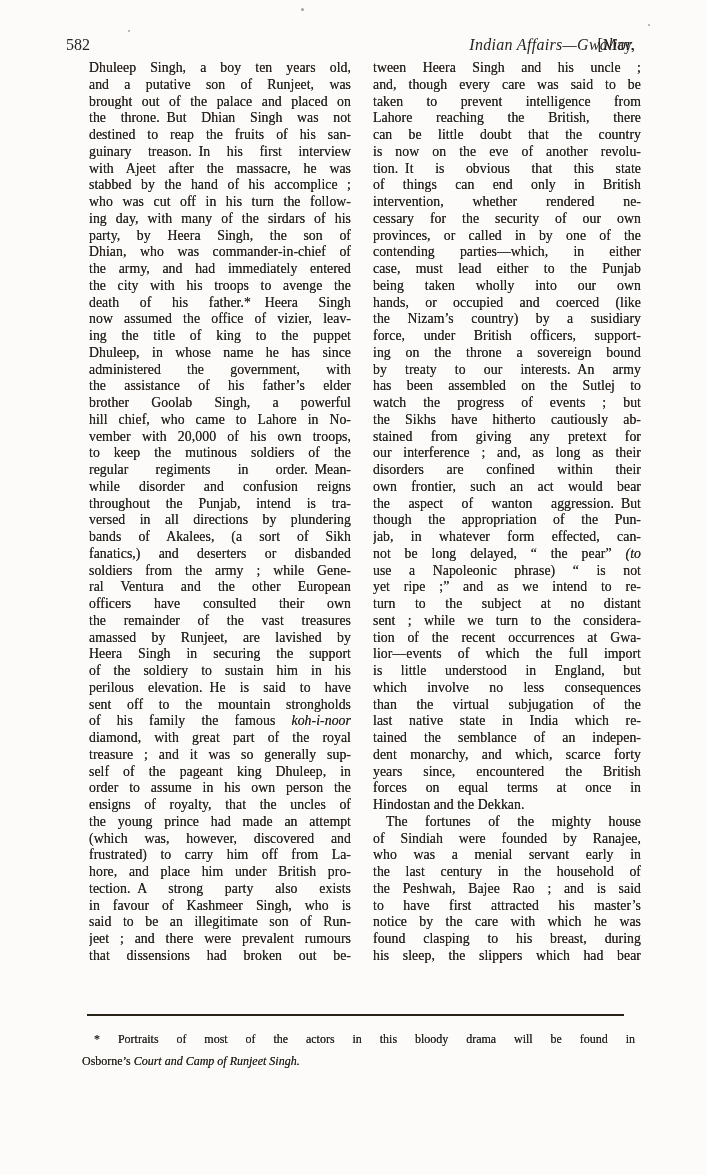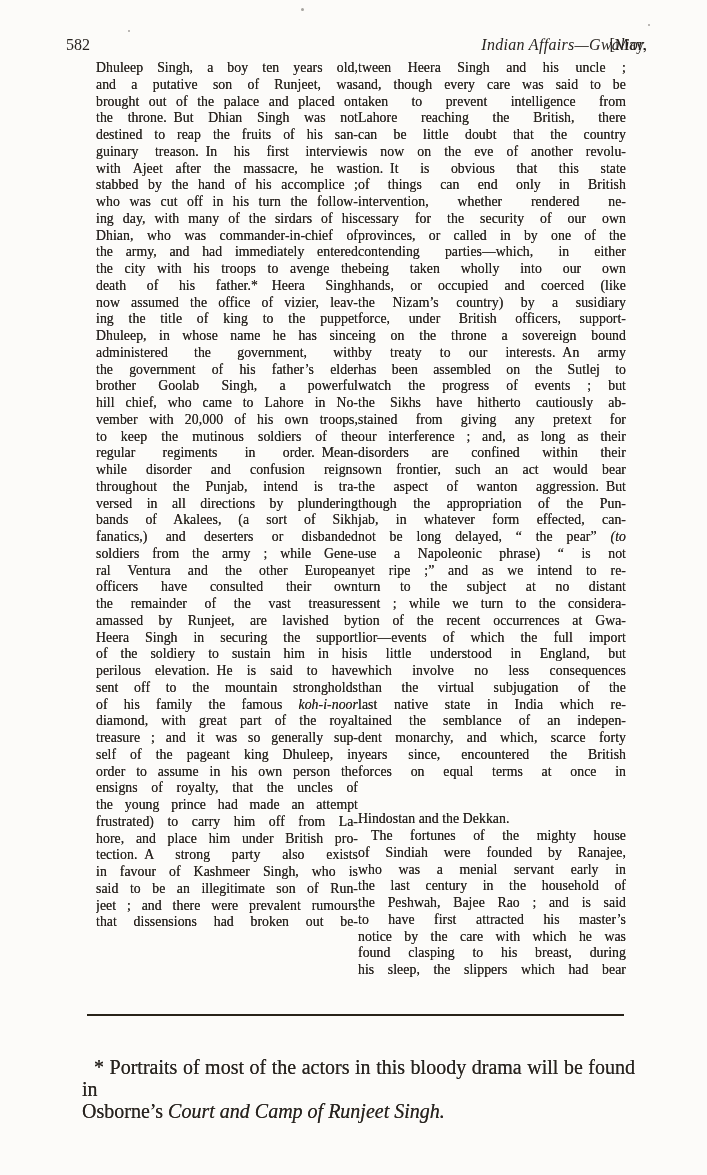--- a/index.html
+++ b/index.html
@@ -24,69 +24,70 @@
   
   .speck {
     position: absolute;
     background: rgba(60,55,48,0.45);
     border-radius: 50%;
   }
   .running-head {
     position: absolute;
     top: 36px;
     left: 66px;
-    right: 60px;
+    right: 72px;
     height: 20px;
     font-size: 16px;
   }
   .page-number { position: absolute; left: 0; top: 0; }
   .running-title {
     position: absolute; left: 0; right: 0;
     text-align: right;
     font-style: italic;
     letter-spacing: 0.3px;
   }
   .issue-date { position: absolute; right: 0; top: 0; }
 
   .columns {
     position: absolute;
     top: 60px;
-    left: 96px;
+    left: 89px;
     display: flex;
+    gap: 22px;
   }
   .col-left  { width: 262px; }
   .col-right { width: 268px; }
   .line {
     font-size: 13.8px;
     line-height: 16.75px;
     max-height: 16.75px;
     overflow: hidden;
     text-align: justify;
     text-align-last: justify;
     letter-spacing: 0.05px;
     text-shadow: 0 0 0.35px rgba(40,34,28,0.85);
   }
-  .line.last { text-align-last: left; margin-top: 31px; }
+  .line.last { text-align-last: left; }
   .line.indent { text-indent: 13px; }
   em { font-style: italic; text-align: center; }
 
   .footnote-rule {
     position: absolute;
     top: 1014px;
     left: 87px;
     width: 537px;
     height: 2px;
     background: #282319;
   }
   .footnote {
     position: absolute;
-    top: 1056px;
+    top: 1028px;
     left: 82px;
     width: 553px;
-    font-size: 20px;
+    font-size: 12px;
     line-height: 22px;
     text-shadow: 0 0 0.35px rgba(40,34,28,0.85);
   }
   .fn-line-1 {
     text-align: justify;
     text-align-last: justify;
     text-indent: 12px;
   }
   .fn-line-2 { text-align: left; }
 </style>
@@ -110,29 +111,30 @@
         <div class="line">Dhuleep Singh, a boy ten years old,</div>
         <div class="line">and a putative son of Runjeet, was</div>
         <div class="line">brought out of the palace and placed on</div>
         <div class="line">the throne. But Dhian Singh was not</div>
         <div class="line">destined to reap the fruits of his san-</div>
         <div class="line">guinary treason. In his first interview</div>
         <div class="line">with Ajeet after the massacre, he was</div>
         <div class="line">stabbed by the hand of his accomplice ;</div>
         <div class="line">who was cut off in his turn the follow-</div>
         <div class="line">ing day, with many of the sirdars of his</div>
+        <div class="line">party, by Heera Singh, the son of</div>
         <div class="line">Dhian, who was commander-in-chief of</div>
         <div class="line">the army, and had immediately entered</div>
         <div class="line">the city with his troops to avenge the</div>
         <div class="line">death of his father.* Heera Singh</div>
         <div class="line">now assumed the office of vizier, leav-</div>
         <div class="line">ing the title of king to the puppet</div>
         <div class="line">Dhuleep, in whose name he has since</div>
         <div class="line">administered the government, with</div>
-        <div class="line">the government of his father’s elder</div>
+        <div class="line">the assistance of his father’s elder</div>
         <div class="line">brother Goolab Singh, a powerful</div>
         <div class="line">hill chief, who came to Lahore in No-</div>
         <div class="line">vember with 20,000 of his own troops,</div>
         <div class="line">to keep the mutinous soldiers of the</div>
         <div class="line">regular regiments in order. Mean-</div>
         <div class="line">while disorder and confusion reigns</div>
         <div class="line">throughout the Punjab, intend is tra-</div>
         <div class="line">versed in all directions by plundering</div>
         <div class="line">bands of Akalees, (a sort of Sikh</div>
         <div class="line">fanatics,) and deserters or disbanded</div>
@@ -145,20 +147,21 @@
         <div class="line">of the soldiery to sustain him in his</div>
         <div class="line">perilous elevation. He is said to have</div>
         <div class="line">sent off to the mountain strongholds</div>
         <div class="line">of his family the famous <em>koh-i-noor</em></div>
         <div class="line">diamond, with great part of the royal</div>
         <div class="line">treasure ; and it was so generally sup-</div>
         <div class="line">self of the pageant king Dhuleep, in</div>
         <div class="line">order to assume in his own person the</div>
         <div class="line">ensigns of royalty, that the uncles of</div>
         <div class="line">the young prince had made an attempt</div>
+        <div class="line">(which was, however, discovered and</div>
         <div class="line">frustrated) to carry him off from La-</div>
         <div class="line">hore, and place him under British pro-</div>
         <div class="line">tection. A strong party also exists</div>
         <div class="line">in favour of Kashmeer Singh, who is</div>
         <div class="line">said to be an illegitimate son of Run-</div>
         <div class="line">jeet ; and there were prevalent rumours</div>
         <div class="line">that dissensions had broken out be-</div>
       </div>
     <div class="col-right" id="col-right">
         <div class="line">tween Heera Singh and his uncle ;</div>
@@ -166,20 +169,21 @@
         <div class="line">taken to prevent intelligence from</div>
         <div class="line">Lahore reaching the British, there</div>
         <div class="line">can be little doubt that the country</div>
         <div class="line">is now on the eve of another revolu-</div>
         <div class="line">tion. It is obvious that this state</div>
         <div class="line">of things can end only in British</div>
         <div class="line">intervention, whether rendered ne-</div>
         <div class="line">cessary for the security of our own</div>
         <div class="line">provinces, or called in by one of the</div>
         <div class="line">contending parties—which, in either</div>
+        <div class="line">case, must lead either to the Punjab</div>
         <div class="line">being taken wholly into our own</div>
         <div class="line">hands, or occupied and coerced (like</div>
         <div class="line">the Nizam’s country) by a susidiary</div>
         <div class="line">force, under British officers, support-</div>
         <div class="line">ing on the throne a sovereign bound</div>
         <div class="line">by treaty to our interests. An army</div>
         <div class="line">has been assembled on the Sutlej to</div>
         <div class="line">watch the progress of events ; but</div>
         <div class="line">the Sikhs have hitherto cautiously ab-</div>
         <div class="line">stained from giving any pretext for</div>

